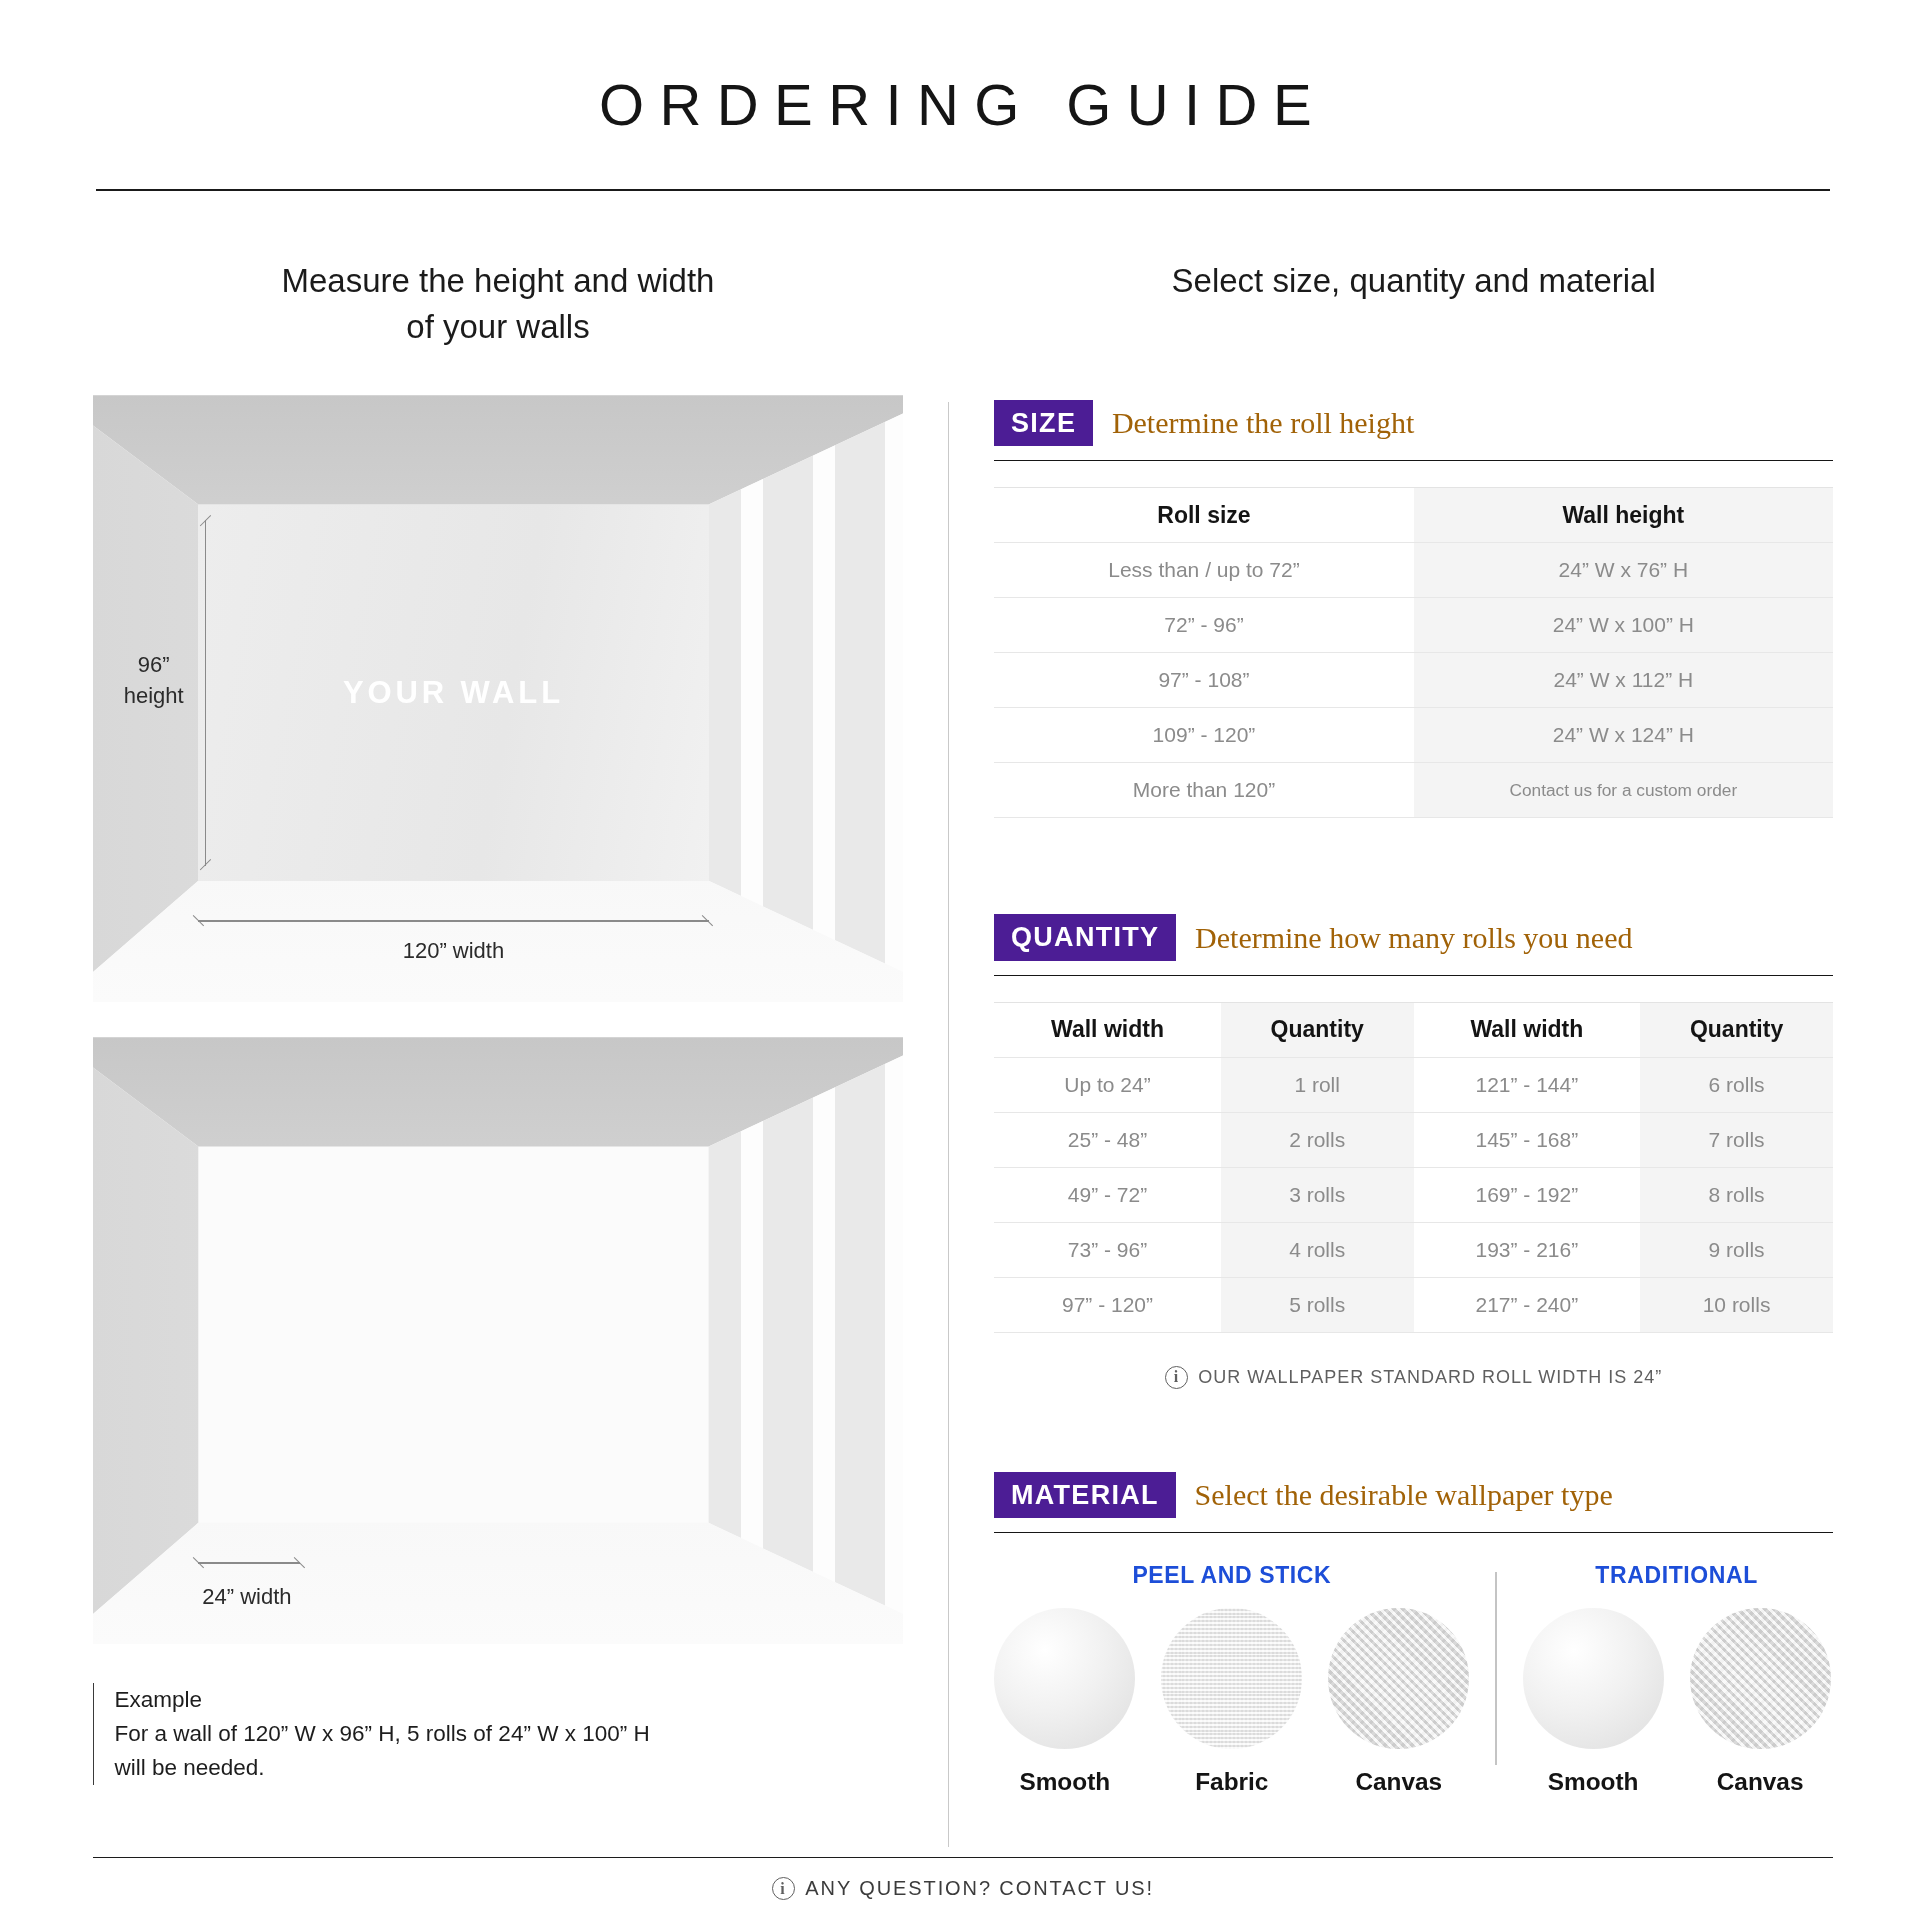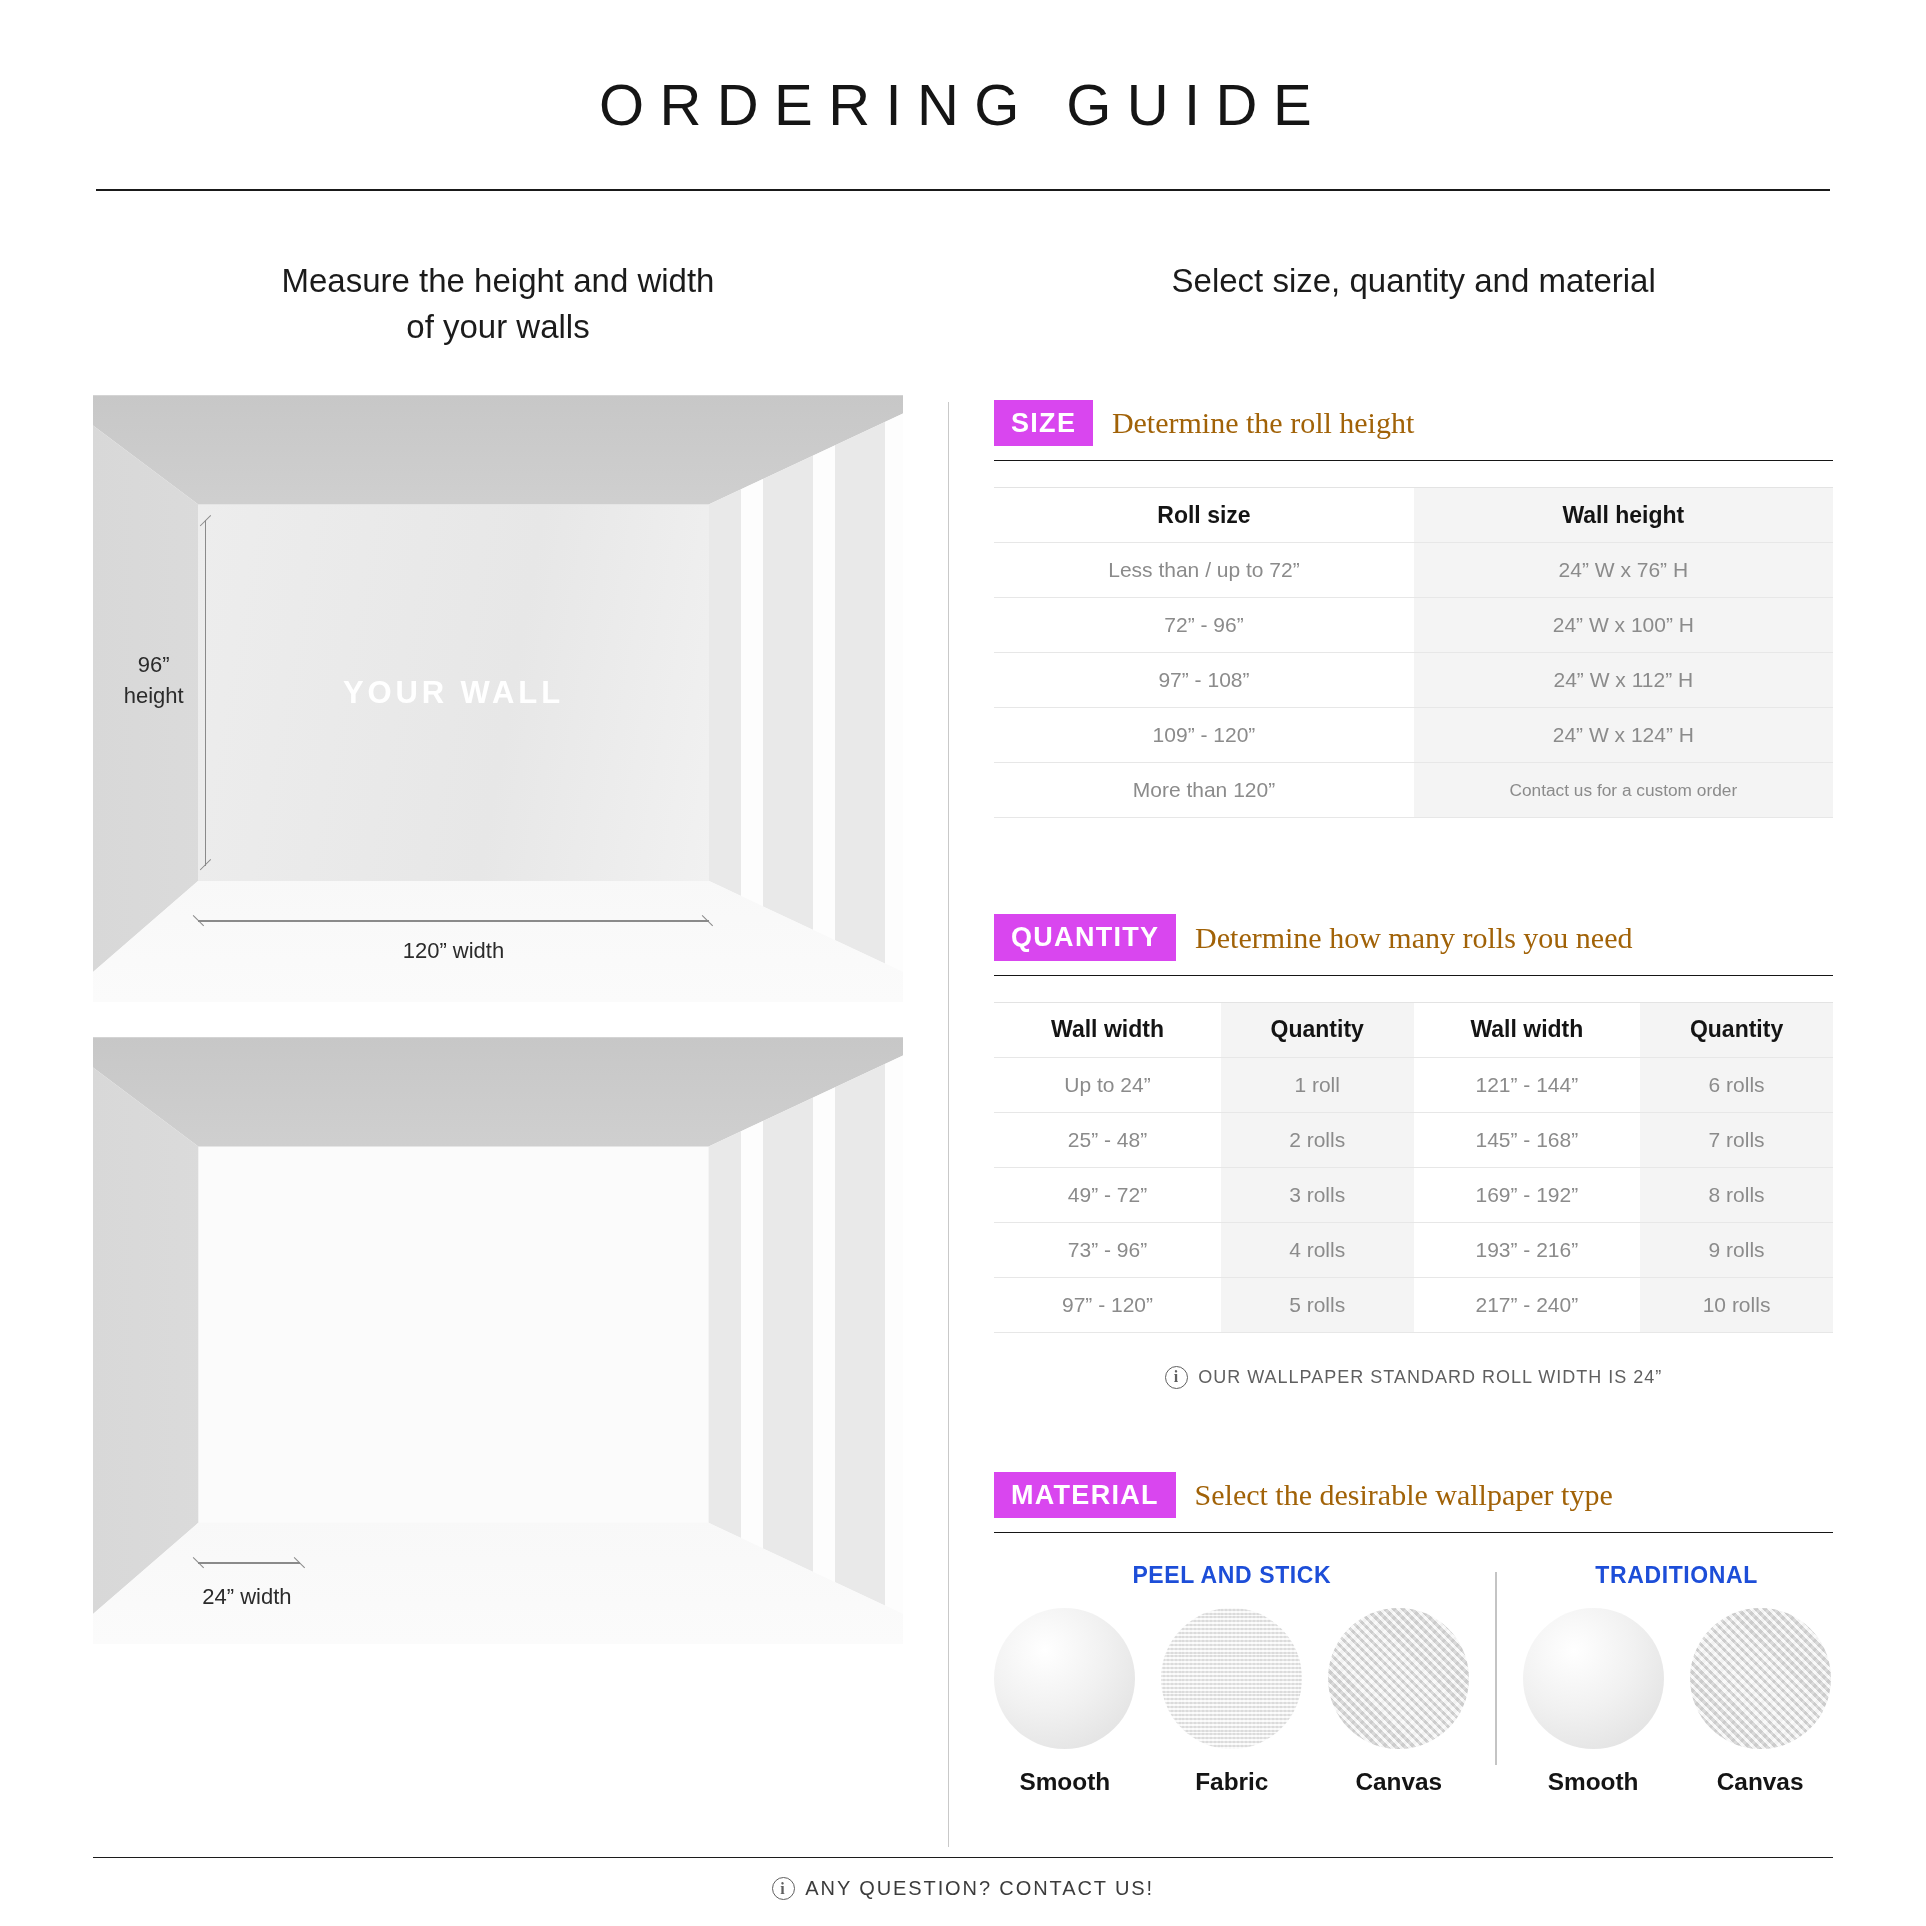--- a/index.html
+++ b/index.html
@@ -47,21 +47,21 @@
   .height-label { left:1.5%; top:47%; width:12%; transform:translateY(-50%); text-align:center; }
   .width-label { left:13%; width:63%; top:89%; text-align:center; }
   .roll-width-label { left:5%; width:28%; top:89.5%; text-align:center; }
 
   .example { margin-top:39px; border-left:1.9px solid #3a3a3a; padding-left:20.5px; font-size:22.5px; line-height:1.5; color:#1d1d1d; }
 
   
   .sec { margin-top:96px; }
   .sec-material { margin-top:83px; }
   .sec-head { display:flex; align-items:center; gap:19px; border-bottom:1.9px solid #161616; padding-bottom:14px; }
-  .badge { background:#d946ef; color:#ffffff; font-size:27px; font-weight:700; letter-spacing:1.3px; padding:7.7px 16.7px; flex:none; }
+  .badge { background:#4c1d95; color:#ffffff; font-size:27px; font-weight:700; letter-spacing:1.3px; padding:7.7px 16.7px; flex:none; }
   .sec-title { font-size:30px; font-weight:400; color:#a16207; white-space:nowrap;font-family:Liberation Serif, serif; }
 
   .tbl { display:grid; margin-top:26px; border-top:1.3px solid #e3e3e3; }
   .size-tbl { grid-template-columns:1fr 1fr; }
   .qty-tbl { grid-template-columns:1.08fr 0.92fr 1.08fr 0.92fr; }
   .tbl > div { min-height:55px; display:flex; align-items:center; justify-content:center; text-align:center; border-bottom:1.3px solid #e7e7e7; padding:5.1px 7.7px; }
   .size-tbl > div:nth-child(2n) { background:#f4f4f4; }
   .qty-tbl > div:nth-child(4n+2), .qty-tbl > div:nth-child(4n) { background:#f4f4f4; }
   .tbl .h { font-size:23px; font-weight:700; color:#141414; }
   .tbl .c { font-size:21px; color:#8b8b8b; }
@@ -124,20 +124,25 @@
 
       <div class="room room-2">
         <div class="layer ceiling"></div>
         <div class="layer side-wall"></div>
         <div class="layer window-wall"></div>
         <div class="layer floor"></div>
         <div class="mline h dim-h"></div>
         <div class="mlabel roll-width-label">24” width</div>
       </div>
 
+      <div class="example">
+        <div>Example</div>
+        <div>For a wall of 120” W x 96” H, 5 rolls of 24” W x 100” H</div>
+        <div>will be needed.</div>
+      </div>
     </div>
 
     <div class="col-divider"></div>
 
     <div class="col-right">
       <h2 class="col-heading">Select size, quantity and material</h2>
 
       <section class="sec">
         <div class="sec-head">
           <span class="badge">SIZE</span>

